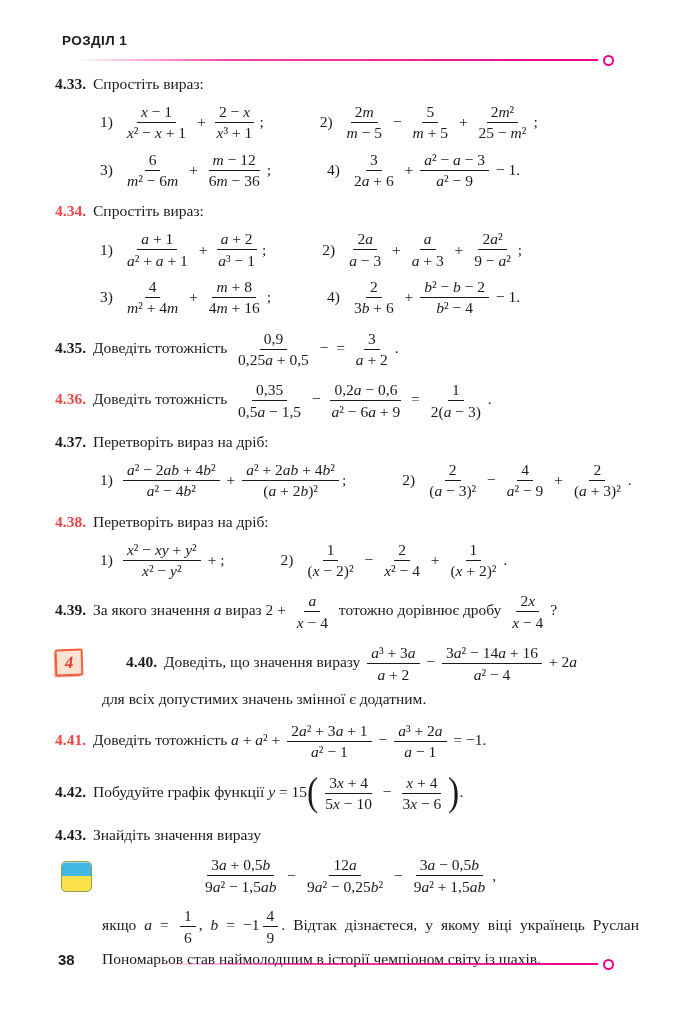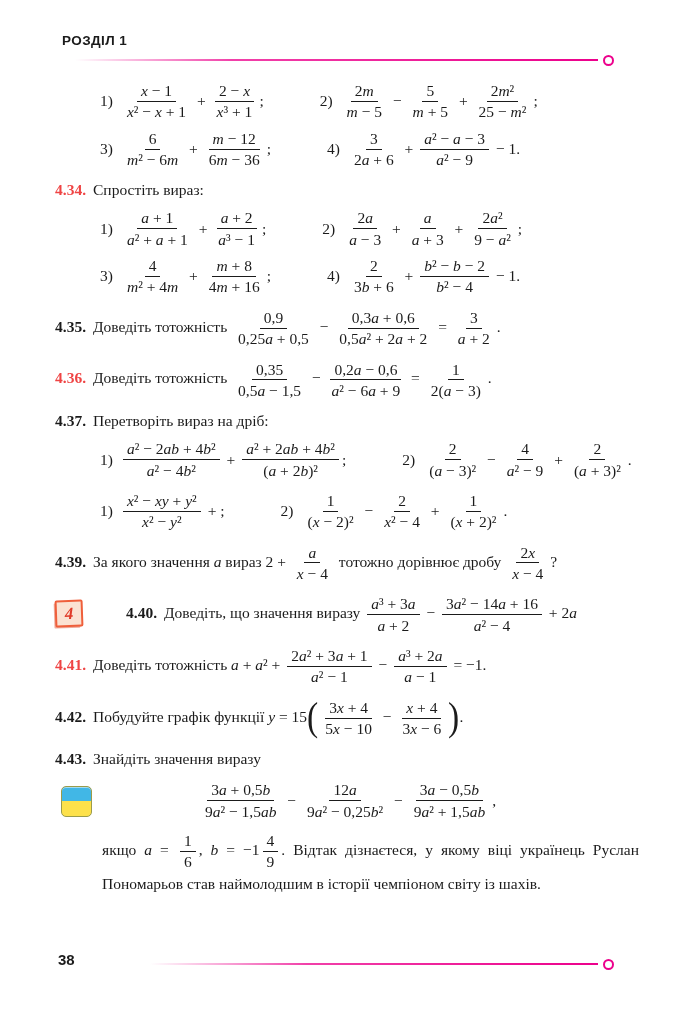--- a/index.html
+++ b/index.html
@@ -86,20 +86,21 @@
 <body>
 
 <div class="page">
   <div class="chapter">РОЗДІЛ 1</div>
   <div class="rule rule-top">
     <span class="dot"></span>
   </div>
 
   <div class="content">
       <div class="problem">
+        <div class="line head"><span class="pnum">4.33.</span><span class="stmt"><span class="mtext">Спростіть вираз:</span></span></div>
         <div class="pair">
           <div class="cell">
             <span class="ilabel">1)</span>
             <span class="iexpr">
               <span class="frac">
                 <span class="num"><i class="var">x</i> − 1</span>
                 <span class="den"><i class="var">x</i>² − <i class="var">x</i> + 1</span>
               </span>
               <span class="mtext"> + </span>
               <span class="frac">
@@ -232,24 +233,21 @@
               </span>
               <span class="mtext"> − 1.</span>
             </span>
           </div>
         </div>
       </div>
       <div class="problem">
         <div class="line head"><span class="pnum">4.35.</span><span class="stmt"><span class="mtext">Доведіть тотожність </span><span class="frac">
               <span class="num">0,9</span>
               <span class="den">0,25<i class="var">a</i> + 0,5</span>
-            </span><span class="mtext"> − </span><span class="frac">
-              <span class="num">0,3<i class="var">a</i> + 0,6</span>
-              <span class="den">0,5<i class="var">a</i>² + 2<i class="var">a</i> + 2</span>
-            </span><span class="mtext"> = </span><span class="frac">
+            </span><span class="mtext"> − </span><span class="mtext"> = </span><span class="frac">
               <span class="num">3</span>
               <span class="den"><i class="var">a</i> + 2</span>
             </span><span class="mtext">.</span></span></div>
       </div>
       <div class="problem">
         <div class="line head"><span class="pnum accent">4.36.</span><span class="stmt"><span class="mtext">Доведіть тотожність </span><span class="frac">
               <span class="num">0,35</span>
               <span class="den">0,5<i class="var">a</i> − 1,5</span>
             </span><span class="mtext"> − </span><span class="frac">
               <span class="num">0,2<i class="var">a</i> − 0,6</span>
@@ -293,20 +291,21 @@
               <span class="frac">
                 <span class="num">2</span>
                 <span class="den">(<i class="var">a</i> + 3)²</span>
               </span>
               <span class="mtext">.</span>
             </span>
           </div>
         </div>
       </div>
       <div class="problem">
+        <div class="line head"><span class="pnum accent">4.38.</span><span class="stmt"><span class="mtext">Перетворіть вираз на дріб:</span></span></div>
         <div class="pair">
           <div class="cell">
             <span class="ilabel">1)</span>
             <span class="iexpr">
               <span class="frac">
                 <span class="num"><i class="var">x</i>² − <i class="var">xy</i> + <i class="var">y</i>²</span>
                 <span class="den"><i class="var">x</i>² − <i class="var">y</i>²</span>
               </span>
               <span class="mtext"> + </span>
               <span class="mtext">;</span>
@@ -345,20 +344,21 @@
       </div>
       <div class="problem">
         <span class="note4">4</span>
         <div class="line head with-icon"><span class="pnum">4.40.</span><span class="stmt"><span class="mtext">Доведіть, що значення виразу </span><span class="frac">
               <span class="num"><i class="var">a</i>³ + 3<i class="var">a</i></span>
               <span class="den"><i class="var">a</i> + 2</span>
             </span><span class="mtext"> − </span><span class="frac">
               <span class="num">3<i class="var">a</i>² − 14<i class="var">a</i> + 16</span>
               <span class="den"><i class="var">a</i>² − 4</span>
             </span><span class="mtext"> + 2<i class="var">a</i></span></span></div>
+        <div class="para"><span class="mtext">для всіх допустимих значень змінної є додатним.</span></div>
       </div>
       <div class="problem">
         <div class="line head"><span class="pnum accent">4.41.</span><span class="stmt"><span class="mtext">Доведіть тотожність <i class="var">a</i> + <i class="var">a</i>² + </span><span class="frac">
               <span class="num">2<i class="var">a</i>² + 3<i class="var">a</i> + 1</span>
               <span class="den"><i class="var">a</i>² − 1</span>
             </span><span class="mtext"> − </span><span class="frac">
               <span class="num"><i class="var">a</i>³ + 2<i class="var">a</i></span>
               <span class="den"><i class="var">a</i> − 1</span>
             </span><span class="mtext"> = −1.</span></span></div>
       </div>

